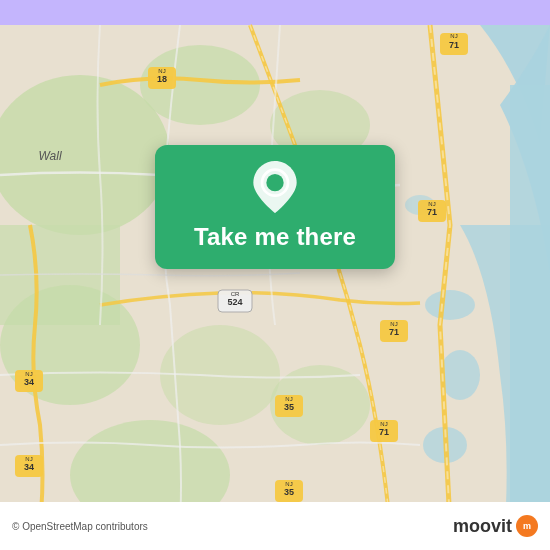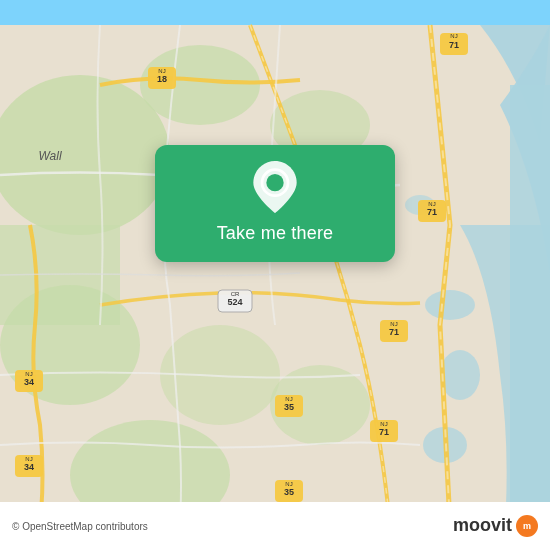--- a/index.html
+++ b/index.html
@@ -8,21 +8,21 @@
       height: 550px;
       overflow: hidden;
       font-family: Arial, sans-serif;
       position: relative;
     }
 
     #map-container {
       width: 550px;
       height: 550px;
       position: relative;
-      background-color: #7dd3fc;
+      background-color: #c4b5fd;
       overflow: hidden;
       padding-left: 30px;
     }
 
     
     .bottom-bar {
       position: absolute;
       bottom: 0;
       left: 0;
       right: 0;
@@ -46,20 +46,21 @@
     }
 
     .location-name {
       font-size: 13px;
       color: #333;
       font-weight: 400;
     }
 
     .moovit-logo {
       display: flex;
+      align-items: center;
       gap: 4px;
     }
 
     .moovit-text {
       font-size: 18px;
       font-weight: bold;
       color: #333;
     }
 
     .moovit-dot {
@@ -89,22 +90,22 @@
     }
 
     .pin-icon {
       width: 52px;
       height: 52px;
       margin-bottom: 10px;
     }
 
     .take-me-there-text {
       color: white;
-      font-size: 18px;
-      font-weight: 400;
+      font-size: 24px;
+      font-weight: 700;
       letter-spacing: 0.2px;
     }
 
     
     .map-svg {
       position: absolute;
       top: 0;
       left: 0;
       width: 100%;
       height: 100%;

